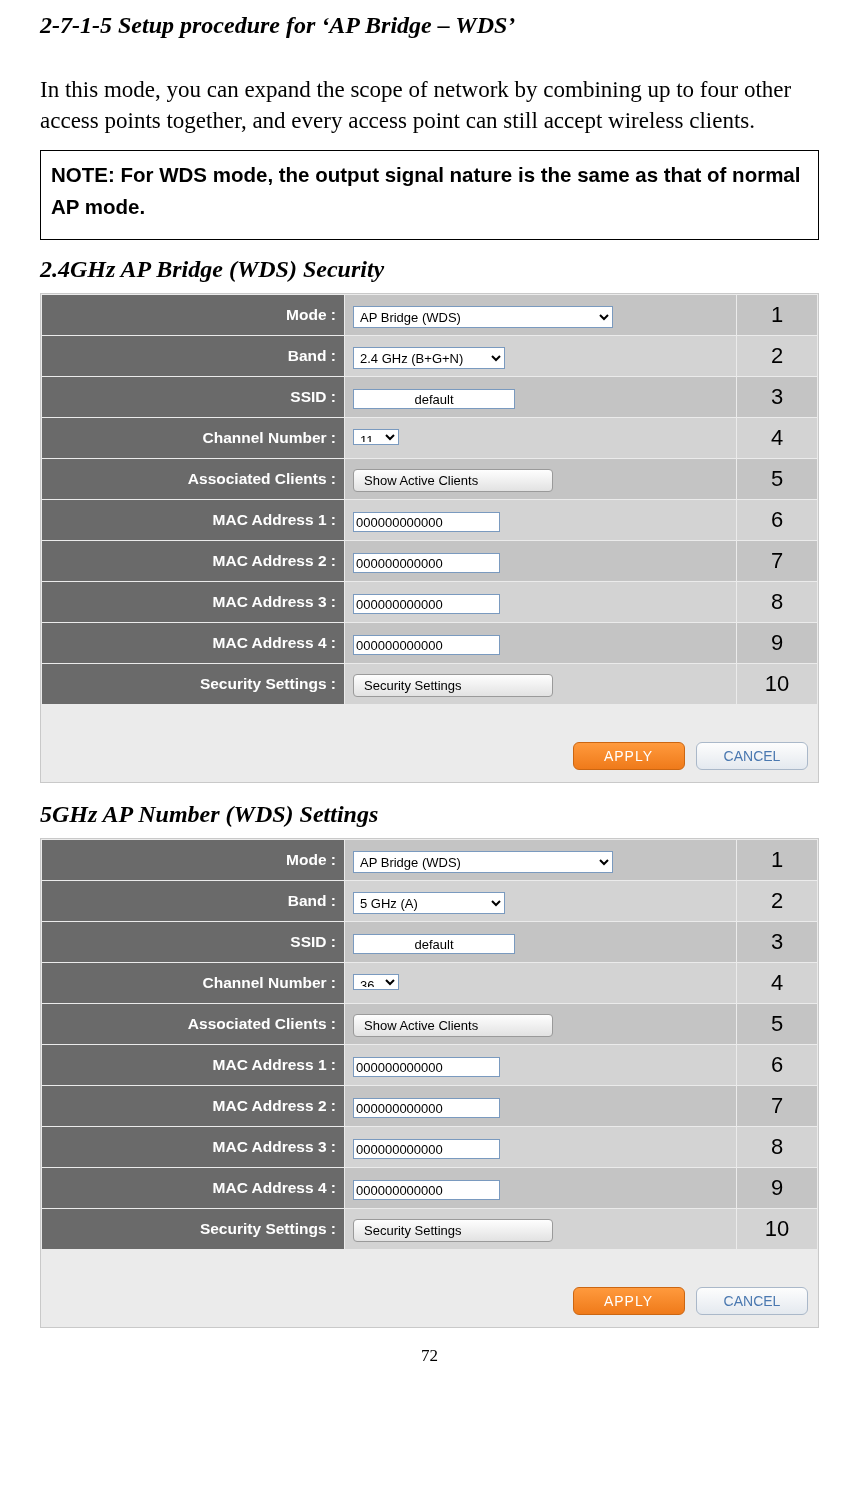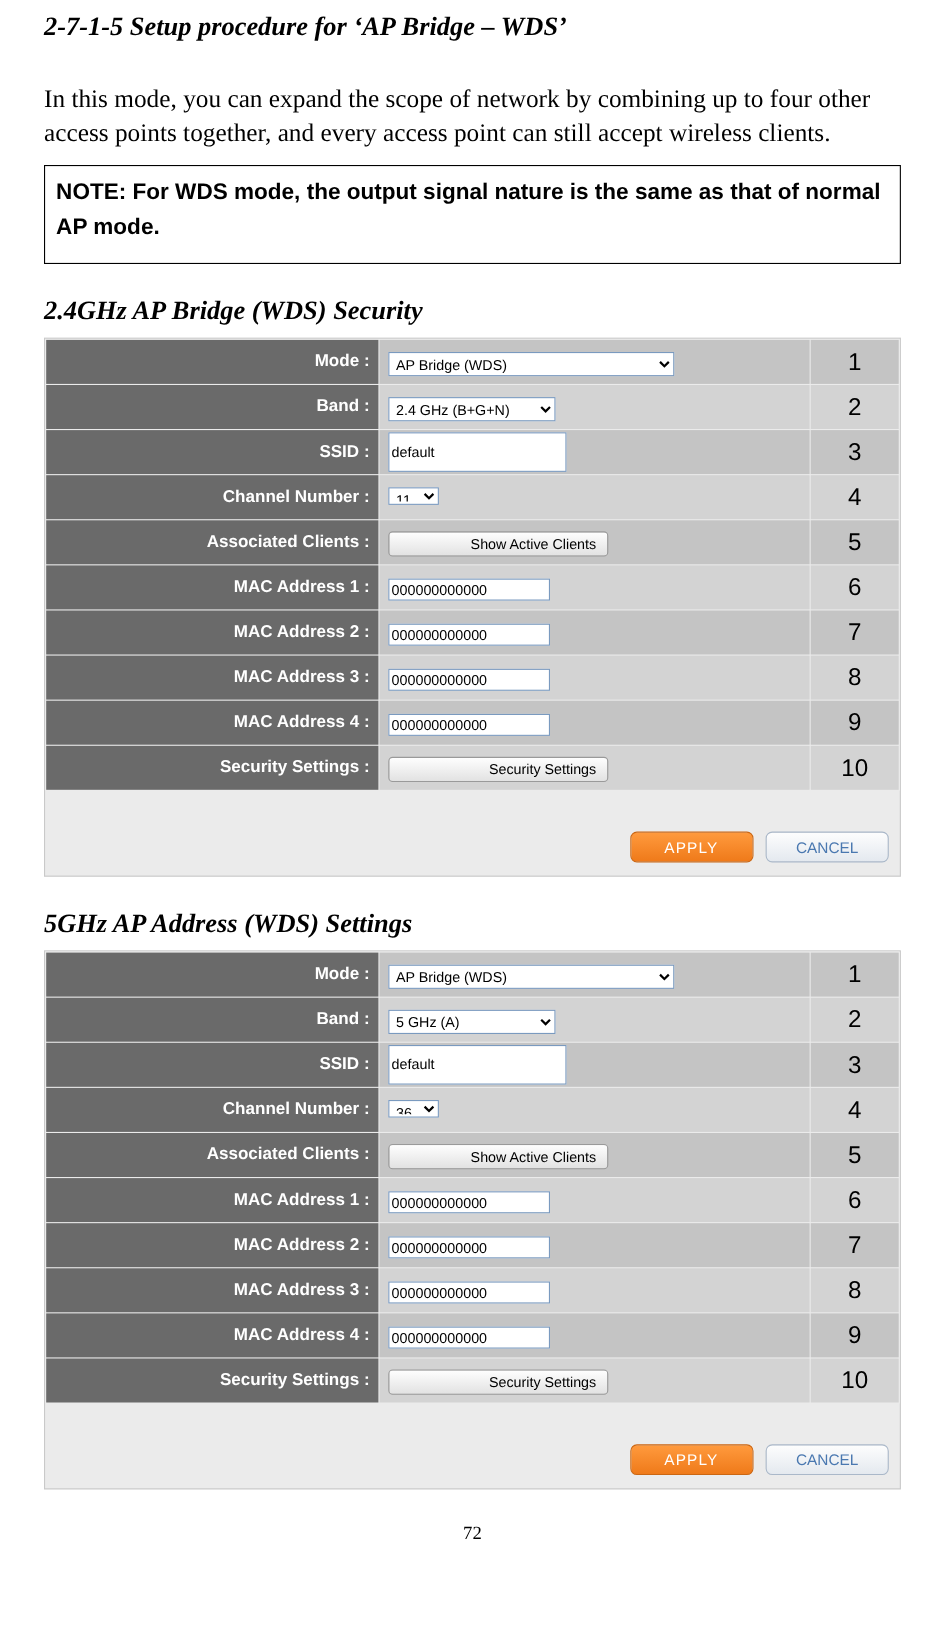--- a/index.html
+++ b/index.html
@@ -24,33 +24,33 @@
     margin-bottom: 14px;
     margin-top: 35px;
   }
   .note-box {
     border: 1.5px solid #000;
     padding: 8px 10px 16px 10px;
     font-family: Arial, Helvetica, sans-serif;
     font-weight: bold;
     font-size: 20.5px;
     line-height: 1.55;
-    margin-bottom: 30px;
+    margin-bottom: 16px;
   }
   .subsection-title {
     font-style: italic;
     font-weight: bold;
     font-size: 24px;
     margin: 0 0 10px 0;
   }
   .panel {
     background: #ebebeb;
     border: 1px solid #c9c9c9;
     padding: 0 0 12px 0;
-    margin-bottom: 30px;
+    margin-bottom: 18px;
   }
   .panel-table {
     border-collapse: separate;
     border-spacing: 1px;
     width: 100%;
     background: #ebebeb;
   }
   .panel-table td.label-cell {
     background: #6a6a6a;
     color: #fff;
@@ -86,32 +86,32 @@
   select, input[type=text] {
     font-family: Arial, Helvetica, sans-serif;
     font-size: 13px;
     border: 1px solid #7a9abf;
     background: #fff;
     padding: 2px 2px;
     box-sizing: border-box;
   }
   select.mode-select { width: 260px; height: 22px; }
   select.band-select { width: 152px; height: 22px; }
-  input.ssid-input  { width: 162px; height: 36px; }
+  input.ssid-input  { width: 162px; height: 20px; text-align: center; }
   select.channel-select { width: 46px; height: 16px; }
   input.mac-input   { width: 147px; height: 20px; }
   .gray-btn {
     font-family: Arial, Helvetica, sans-serif;
     font-size: 13px;
     background: linear-gradient(#fefefe, #e2e2e2);
     border: 1px solid #9a9a9a;
     border-radius: 4px;
     padding: 3px 10px;
     width: 200px;
-    text-align: right;
+    text-align: left;
     cursor: pointer;
   }
   .button-row {
     text-align: right;
     padding: 36px 10px 0 0;
   }
   .apply-btn, .cancel-btn {
     display: inline-block;
     font-family: Arial, Helvetica, sans-serif;
     font-size: 14px;
@@ -224,21 +224,21 @@
       <td class="annot-cell alt">10</td>
     </tr>
   </tbody>
     </table>
   <div class="button-row">
     <span class="apply-btn">APPLY</span>
     <span class="cancel-btn">CANCEL</span>
   </div>
 </div>
 
-<div class="subsection-title">5GHz AP Address (WDS) Settings</div>
+<div class="subsection-title">5GHz AP Number (WDS) Settings</div>
 
 <div class="panel">
   <table class="panel-table">
     <tbody>
         <tr>
       <td class="label-cell">Mode :</td>
       <td class="value-cell">
         <select class="mode-select"><option>AP Bridge (WDS)</option></select>
       </td>
       <td class="annot-cell">1</td>

